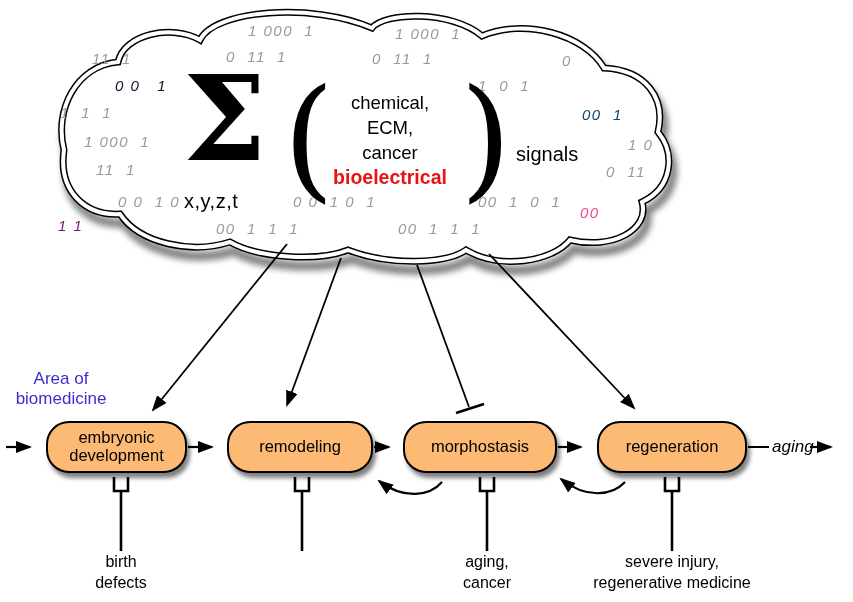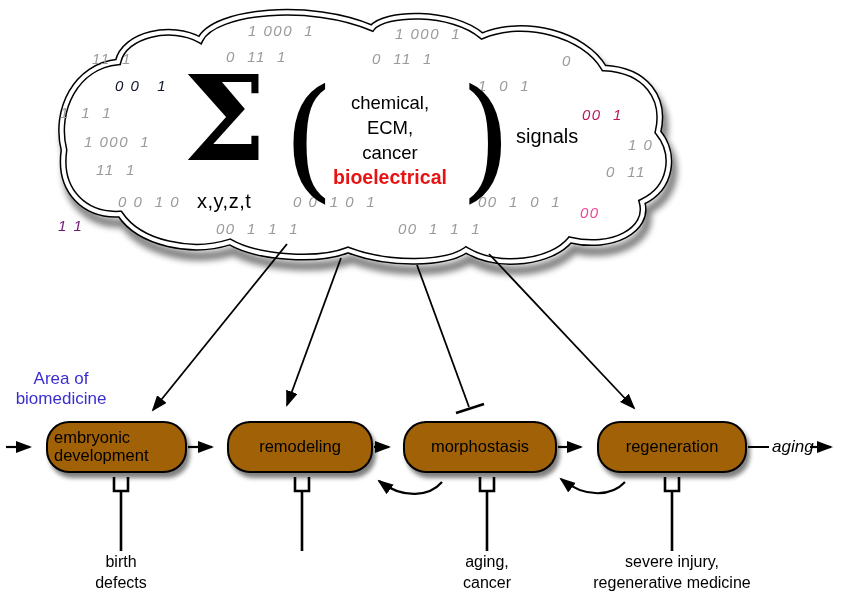--- a/index.html
+++ b/index.html
@@ -8,27 +8,27 @@
     font-family:"Liberation Sans","DejaVu Sans",sans-serif;color:#000;
   }
   #diagram-svg{position:absolute;left:0;top:0;z-index:1;}
   .abs{position:absolute;z-index:3;}
   
   .sigma{font-family:"DejaVu Serif",serif;font-size:118px;line-height:1;font-weight:600;}
   .sigma-sub{font-size:20px;font-weight:400;letter-spacing:0.5px;}
   .bigparen{font-family:"DejaVu Serif",serif;font-size:132px;line-height:1;font-weight:400;}
   .signal-stack{width:150px;text-align:center;font-size:18.5px;line-height:25px;}
   .signal-highlight{font-weight:bold;font-size:19.5px;}
-  .signals-word{font-size:20px;}
+  .signals-word{font-size:20px;margin-top:18px;}
   
   .digit{position:absolute;font-size:15px;font-style:italic;letter-spacing:1.5px;white-space:pre;z-index:2;}
   
   .stagebox{
     position:absolute;top:421px;height:52px;border:2.5px solid #000;border-radius:23px;
-    background:#a16207;display:flex;align-items:center;justify-content:center;text-align:left;
+    background:#fdba74;display:flex;align-items:center;justify-content:center;text-align:center;
     font-size:16.5px;line-height:1.08;z-index:3;box-shadow:3px 5px 4px rgba(0,0,0,0.5);
     box-sizing:border-box;padding:0 6px;
   }
   
   .area-label{width:118px;text-align:center;font-size:17px;line-height:20px;}
   .time-label{font-size:17px;font-style:italic;}
   
   .annot{position:absolute;top:551px;text-align:center;font-size:16px;line-height:21px;z-index:3;}
   .annot span{display:block;}
 </style>
@@ -85,36 +85,36 @@
   <div id="digits-layer">
       <span class="digit" style="left: 248px; top: 22px; color: rgb(155, 155, 155);">1 000  1</span>
       <span class="digit" style="left: 395px; top: 25px; color: rgb(155, 155, 155);">1 000  1</span>
       <span class="digit" style="left: 92px; top: 50px; color: rgb(155, 155, 155);">11  1</span>
       <span class="digit" style="left: 226px; top: 48px; color: rgb(155, 155, 155);">0  11  1</span>
       <span class="digit" style="left: 372px; top: 50px; color: rgb(155, 155, 155);">0  11  1</span>
       <span class="digit" style="left: 562px; top: 52px; color: rgb(155, 155, 155);">0</span>
       <span class="digit" style="left: 115px; top: 77px; color: #0f172a;">0 0   1</span>
       <span class="digit" style="left: 478px; top: 77px; color: rgb(155, 155, 155);">1  0  1</span>
       <span class="digit" style="left: 60px; top: 104px; color: rgb(155, 155, 155);">1  1  1</span>
-      <span class="digit" style="left: 582px; top: 106px; color: #be185d;">00  1</span>
+      <span class="digit" style="left: 582px; top: 106px; color: #0c4a6e;">00  1</span>
       <span class="digit" style="left: 84px; top: 133px; color: rgb(155, 155, 155);">1 000  1</span>
       <span class="digit" style="left: 628px; top: 136px; color: rgb(155, 155, 155);">1 0</span>
       <span class="digit" style="left: 96px; top: 161px; color: rgb(155, 155, 155);">11  1</span>
       <span class="digit" style="left: 606px; top: 163px; color: rgb(155, 155, 155);">0  11</span>
       <span class="digit" style="left: 118px; top: 193px; color: rgb(155, 155, 155);">0 0  1 0</span>
       <span class="digit" style="left: 293px; top: 193px; color: rgb(155, 155, 155);">0 0  1 0  1</span>
       <span class="digit" style="left: 478px; top: 193px; color: rgb(155, 155, 155);">00  1  0  1</span>
       <span class="digit" style="left: 58px; top: 217px; color: #701a75;">1 1</span>
       <span class="digit" style="left: 216px; top: 220px; color: rgb(155, 155, 155);">00  1  1  1</span>
       <span class="digit" style="left: 398px; top: 220px; color: rgb(155, 155, 155);">00  1  1  1</span>
       <span class="digit" style="left: 580px; top: 204px; color: #ec4899;">00</span>
     </div>
 
   <div class="abs sigma" style="left:183px;top:60px;">Σ</div>
-  <div class="abs sigma-sub" style="left:197px;top:190px;">x,y,z,t</div>
+  <div class="abs sigma-sub" style="left:184px;top:190px;">x,y,z,t</div>
   <div class="abs bigparen" style="left:283px;top:72px;">(</div>
   <div class="abs bigparen" style="left:460px;top:72px;">)</div>
   <div class="abs signal-stack" style="left:315px;top:90px;">
     <span>chemical,</span><br>
     <span>ECM,</span><br>
     <span>cancer</span><br>
     <span class="signal-highlight" style="color: rgb(232, 18, 19);">bioelectrical</span>
   </div>
   <div class="abs signals-word" style="left:516px;top:125px;">signals</div>
 

